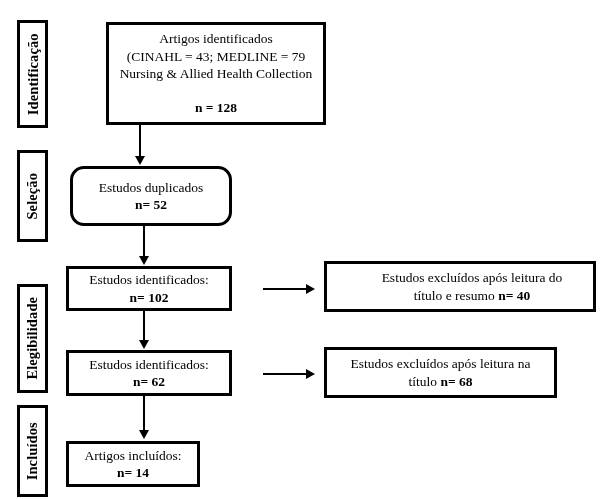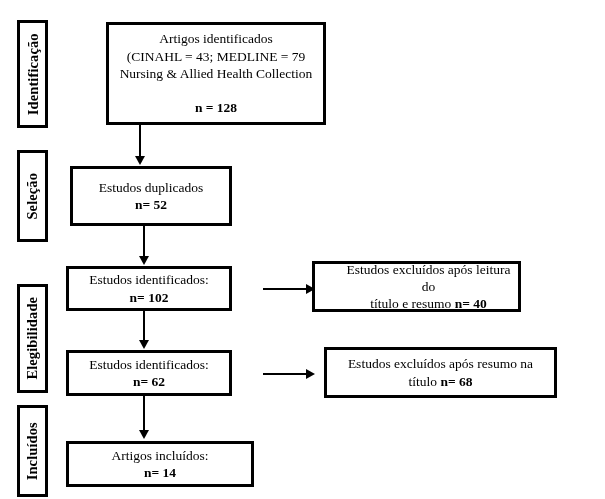--- a/index.html
+++ b/index.html
@@ -105,52 +105,52 @@
     <span class="stage-text">Incluídos</span>
   </div>
 
   <div class="flow-box" style="left:63px; top:22px; width:220px; height:103px;margin-left:43px;">
     <div class="box-text"><span>Artigos identificados</span><br><span>(CINAHL = 43; MEDLINE = 79</span><br><span>Nursing &amp; Allied Health Collection</span><br><br><span class="box-count">n = 128</span></div>
   </div>
 
   <div class="v-line" style="left:139px; top:125px; width:2px; height:33px;"></div>
   <div class="v-arrowhead" style="left:135px; top:156px;"></div>
 
-  <div class="flow-box" style="left:70px; top:166px; width:162px; height:60px;">
+  <div class="flow-box" style="left:70px; top:166px; width:162px; height:60px;border-radius:14px;">
     <div class="box-text"><span>Estudos duplicados</span><br><span class="box-count">n= 52</span></div>
   </div>
 
   <div class="v-line" style="left:143px; top:226px; width:2px; height:32px;"></div>
   <div class="v-arrowhead" style="left:139px; top:256px;"></div>
 
   <div class="flow-box" style="left:66px; top:266px; width:166px; height:45px;">
     <div class="box-text"><span>Estudos identificados:</span><br><span class="box-count">n= 102</span></div>
   </div>
 
   <div class="h-line" style="left:263px; top:288px; width:45px; height:2px;"></div>
   <div class="h-arrowhead" style="left:306px; top:284px;"></div>
 
-  <div class="flow-box" style="left:312px; top:261px; width:209px; height:51px;padding-left:30px;">
+  <div class="flow-box" style="left:324px; top:261px; width:272px; height:51px;padding-left:30px;">
     <div class="box-text"><span>Estudos excluídos após leitura do</span><br><span>título e resumo</span> <span class="box-count">n= 40</span></div>
   </div>
 
   <div class="v-line" style="left:143px; top:311px; width:2px; height:31px;"></div>
   <div class="v-arrowhead" style="left:139px; top:340px;"></div>
 
   <div class="flow-box" style="left:66px; top:350px; width:166px; height:46px;">
     <div class="box-text"><span>Estudos identificados:</span><br><span class="box-count">n= 62</span></div>
   </div>
 
   <div class="h-line" style="left:263px; top:373px; width:45px; height:2px;"></div>
   <div class="h-arrowhead" style="left:306px; top:369px;"></div>
 
   <div class="flow-box" style="left:324px; top:347px; width:233px; height:51px;">
-    <div class="box-text"><span>Estudos excluídos após resumo na</span><br><span>título</span> <span class="box-count">n= 68</span></div>
+    <div class="box-text"><span>Estudos excluídos após leitura na</span><br><span>título</span> <span class="box-count">n= 68</span></div>
   </div>
 
   <div class="v-line" style="left:143px; top:396px; width:2px; height:36px;"></div>
   <div class="v-arrowhead" style="left:139px; top:430px;"></div>
 
-  <div class="flow-box" style="left:66px; top:441px; width:188px; height:46px;">
+  <div class="flow-box" style="left:66px; top:441px; width:134px; height:46px;">
     <div class="box-text"><span>Artigos incluídos:</span><br><span class="box-count">n= 14</span></div>
   </div>
 
 </div>
 
 </body></html>

